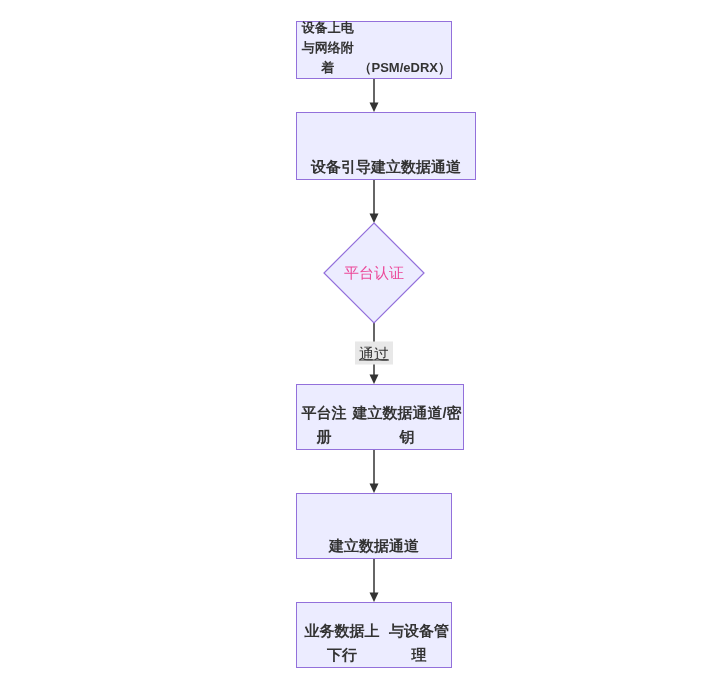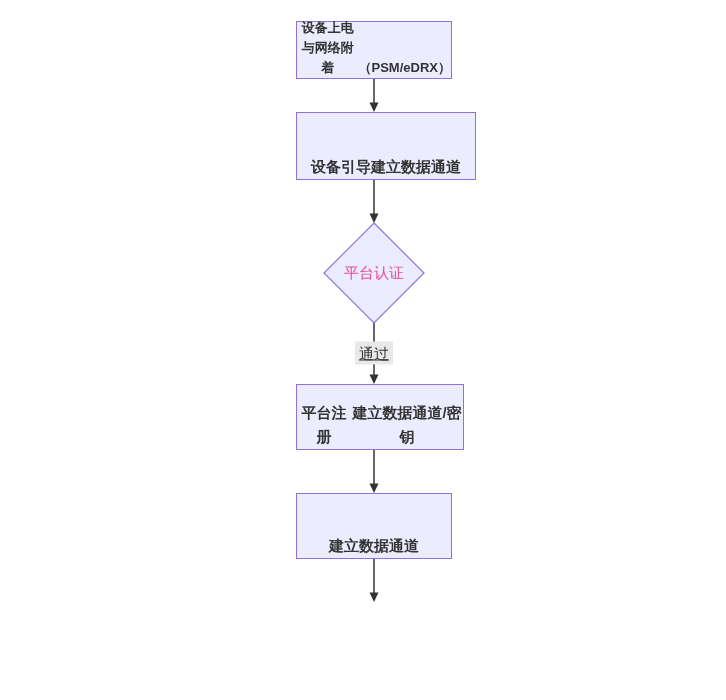--- a/index.html
+++ b/index.html
@@ -95,14 +95,18 @@
 
   <div class="node" style="left:296px;top:384px;width:168px;height:66px">
     <div>平台注册</div>
     <div>建立数据通道/密钥</div>
   </div>
 
   <div class="node" style="left:296px;top:493px;width:156px;height:66px">
     <div>建立数据通道</div>
   </div>
 
+  <div class="node" style="left:296px;top:602px;width:156px;height:66px">
+    <div>业务数据上下行</div>
+    <div>与设备管理</div>
+  </div>
 
 </div>
 
 </body></html>

